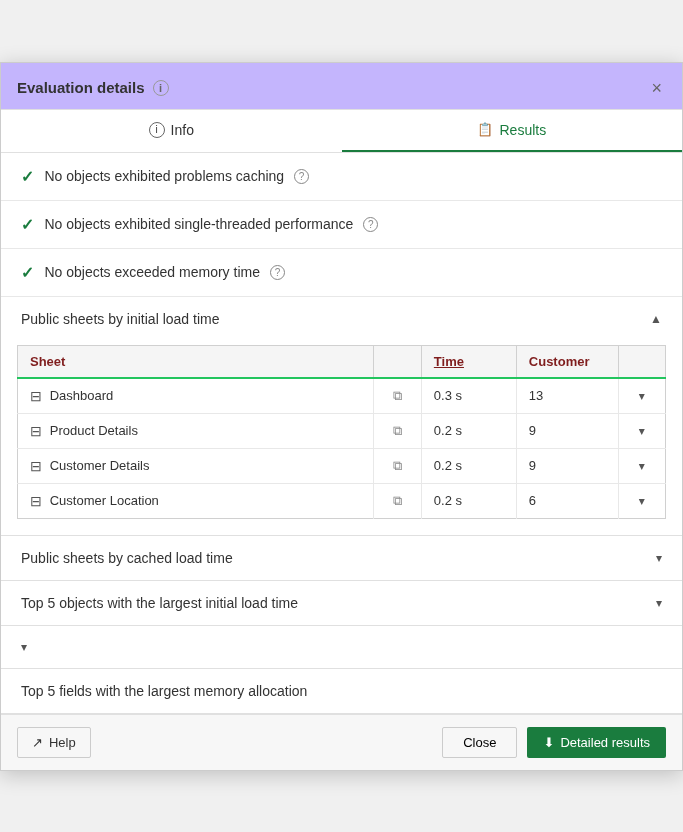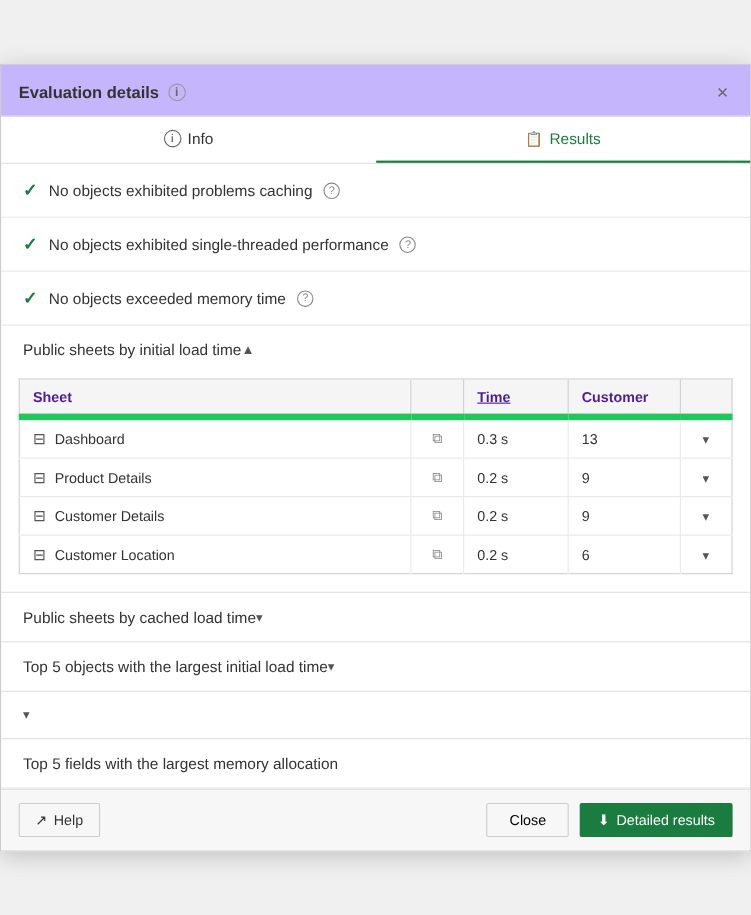--- a/index.html
+++ b/index.html
@@ -107,20 +107,21 @@
       justify-content: center;
       font-size: 10px;
       cursor: pointer;
     }
     .section {
       border-bottom: 1px solid #e0e0e0;
     }
     .section-header {
       display: flex;
       align-items: center;
+      justify-content: space-between;
       padding: 14px 20px;
       cursor: pointer;
       font-size: 14px;
       color: #333;
     }
     .section-header .chevron {
       color: #555;
       font-size: 12px;
     }
     .section-content {
@@ -131,22 +132,22 @@
       border-collapse: collapse;
       border: 1px solid #d0d0d0;
       margin-top: 4px;
     }
     .data-table th {
       background: #f5f5f5;
       padding: 8px 12px;
       text-align: left;
       font-weight: 600;
       font-size: 13px;
-      color: #4c1d95;
-      border-bottom: 6px solid #22c55e;
+      color: #7f1d1d;
+      border-bottom: 2px solid #22c55e;
       border-right: 1px solid #d0d0d0;
     }
     .data-table th:last-child { border-right: none; }
     .data-table td {
       padding: 9px 12px;
       border-bottom: 1px solid #e8e8e8;
       border-right: 1px solid #e8e8e8;
       font-size: 13px;
       color: #333;
     }

